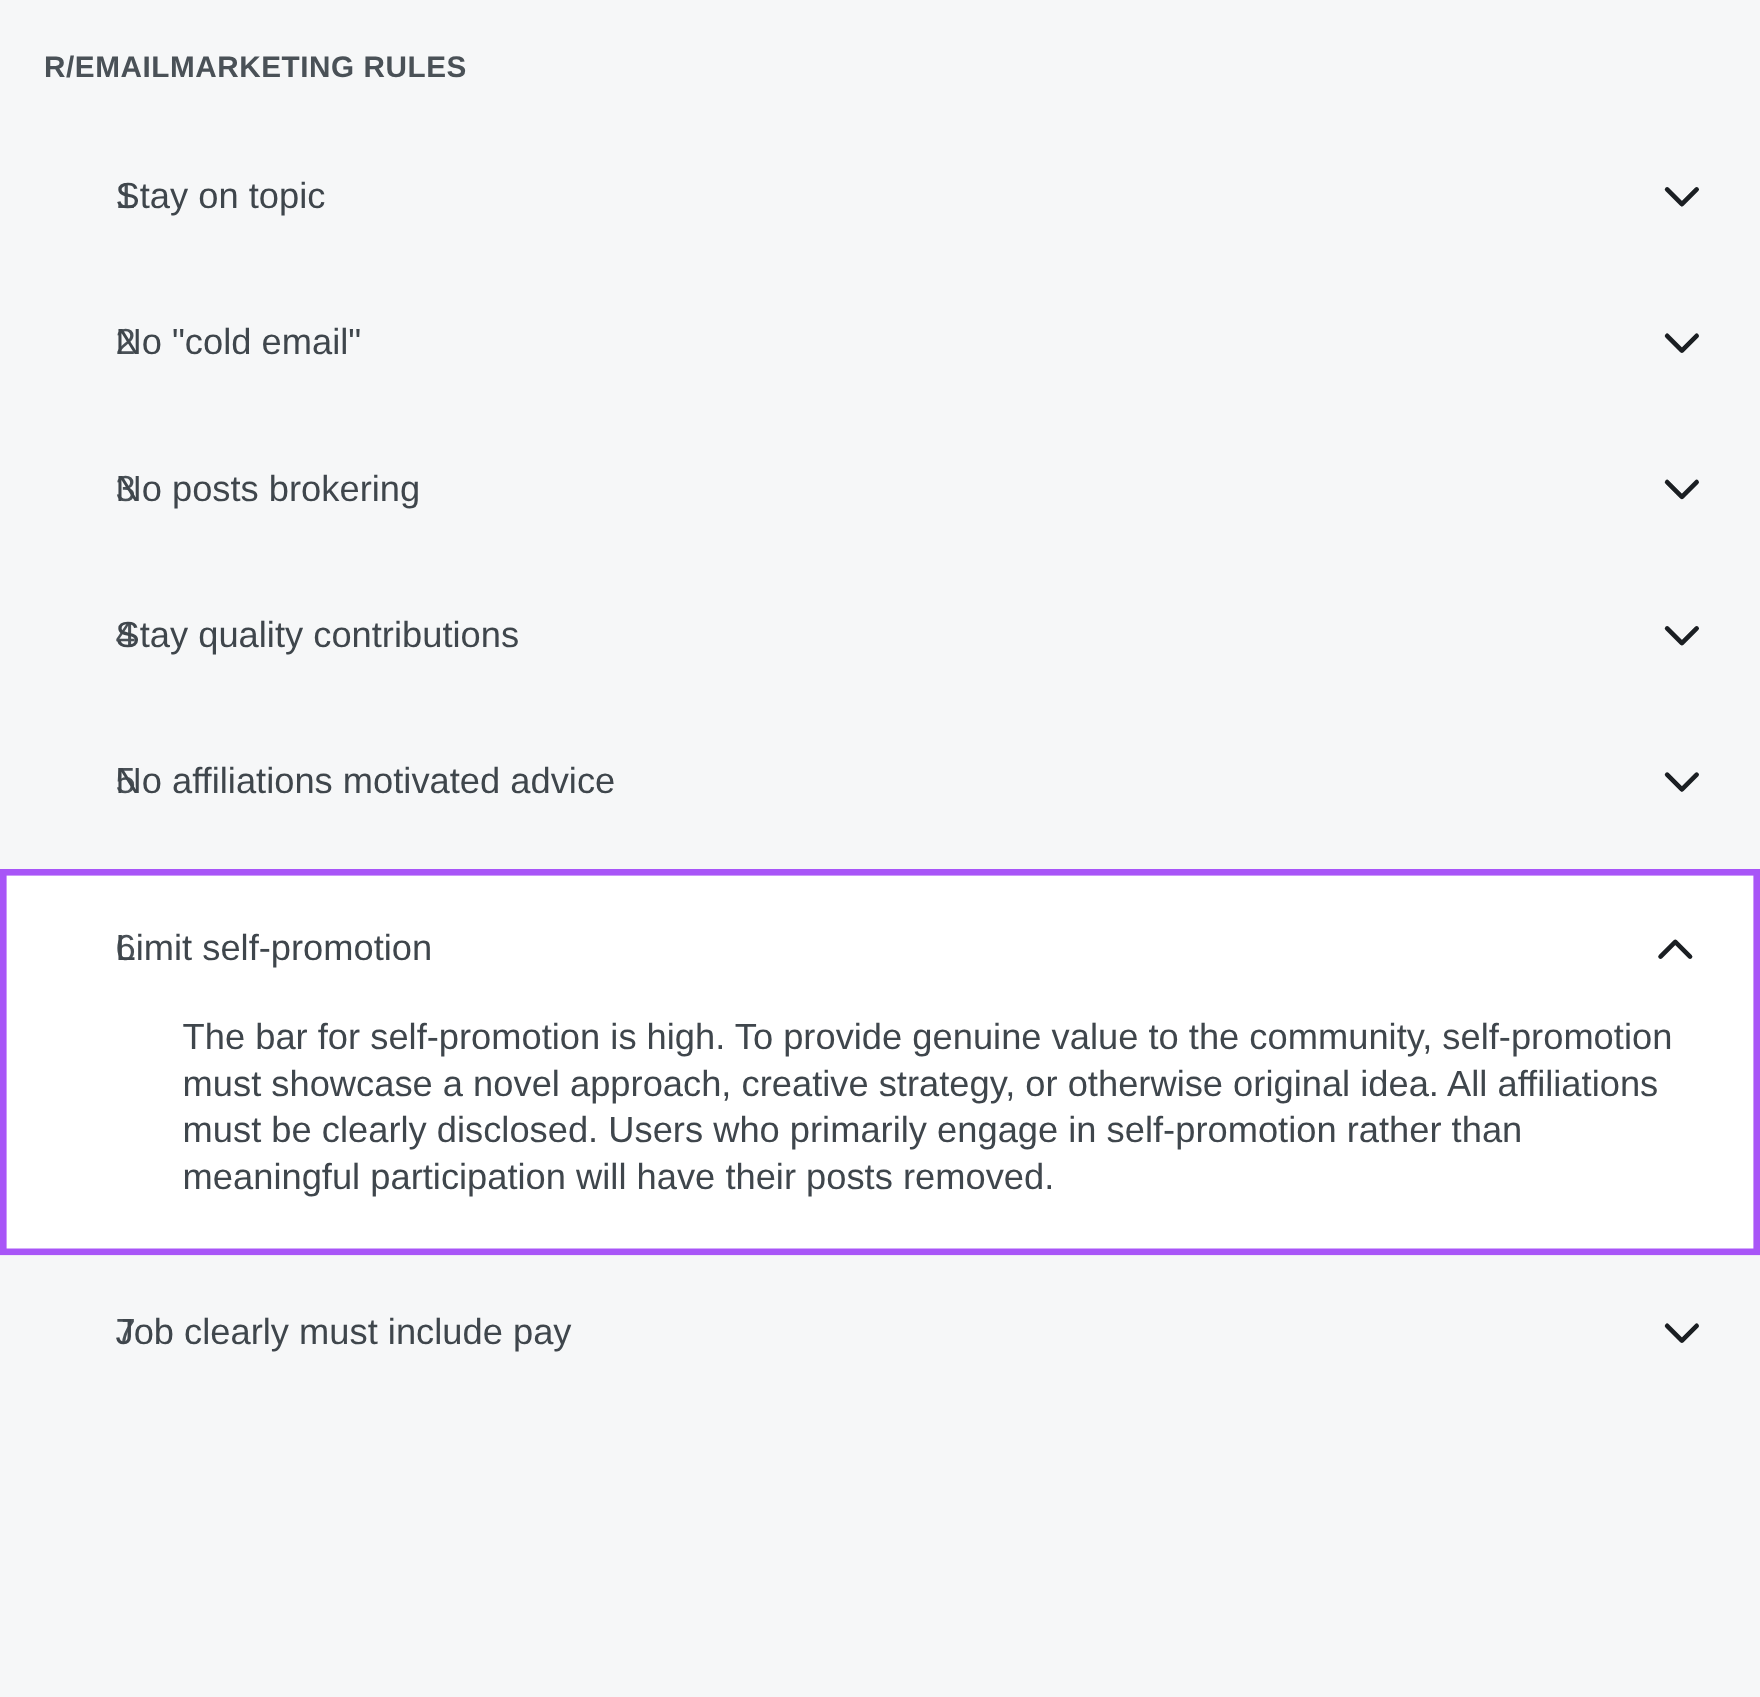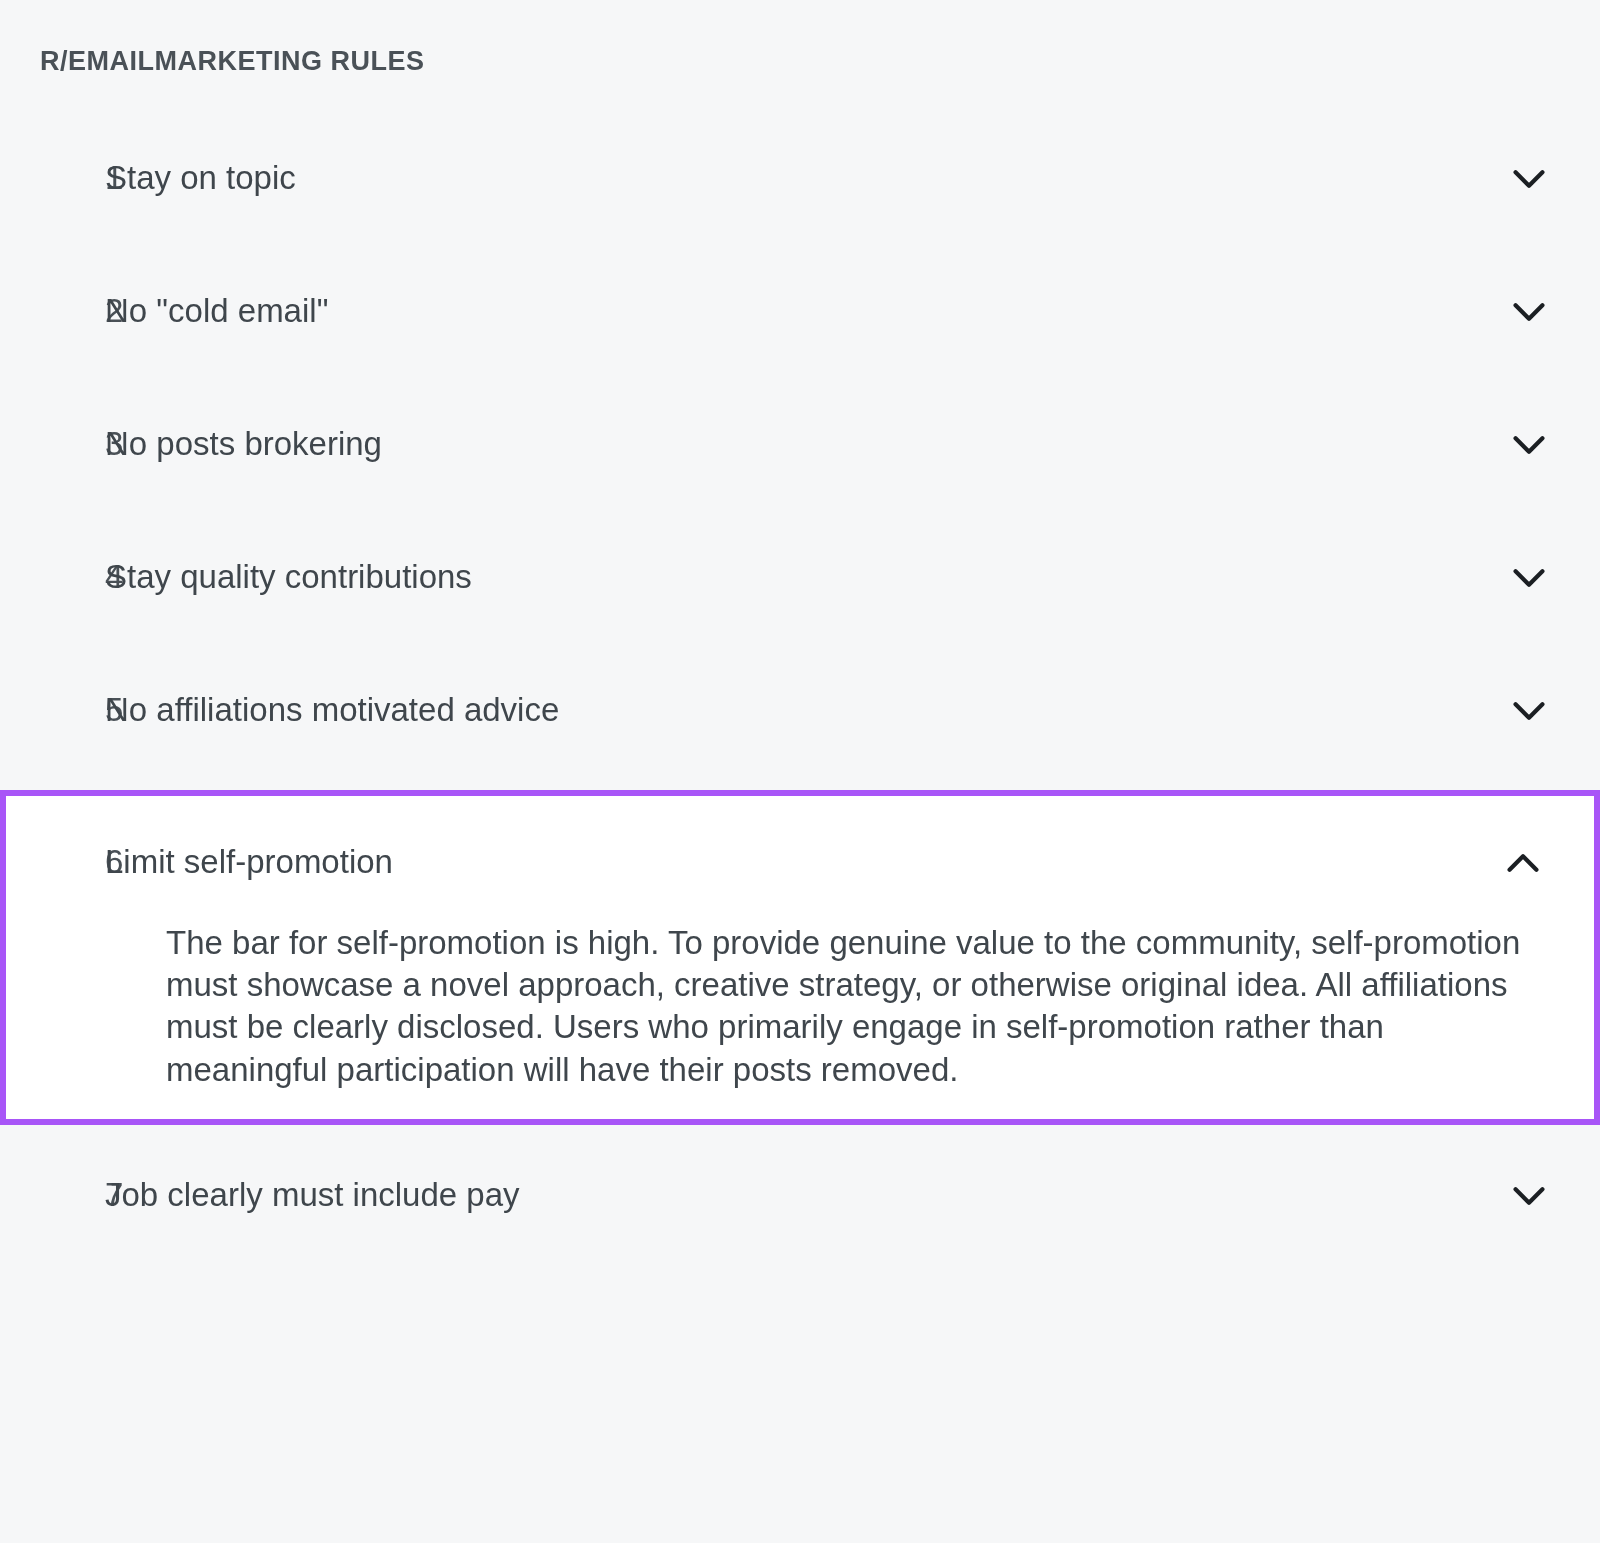--- a/index.html
+++ b/index.html
@@ -80,21 +80,21 @@
     height: 120px;
     padding-top: 6px;
   }
   .rule.expanded .rule-num {
     padding-left: 99px;
   }
   .rule-body {
     font-size: 33px;
     line-height: 1.28;
     color: #3f464c;
-    padding: 0 52px 28px 160px;
+    padding: 0 52px 44px 160px;
   }
 </style>
 </head>
 <body>
 
 <div class="panel">
   <div class="panel-title">r/emailmarketing Rules</div>
 
   <div class="rules-list">
 

